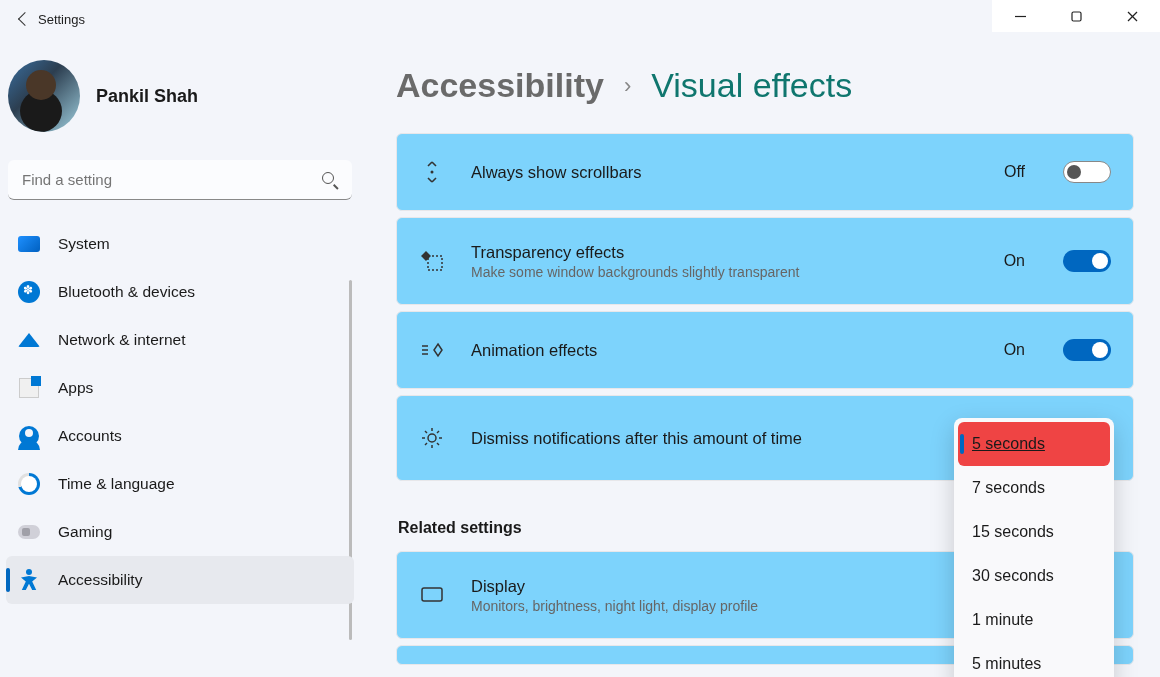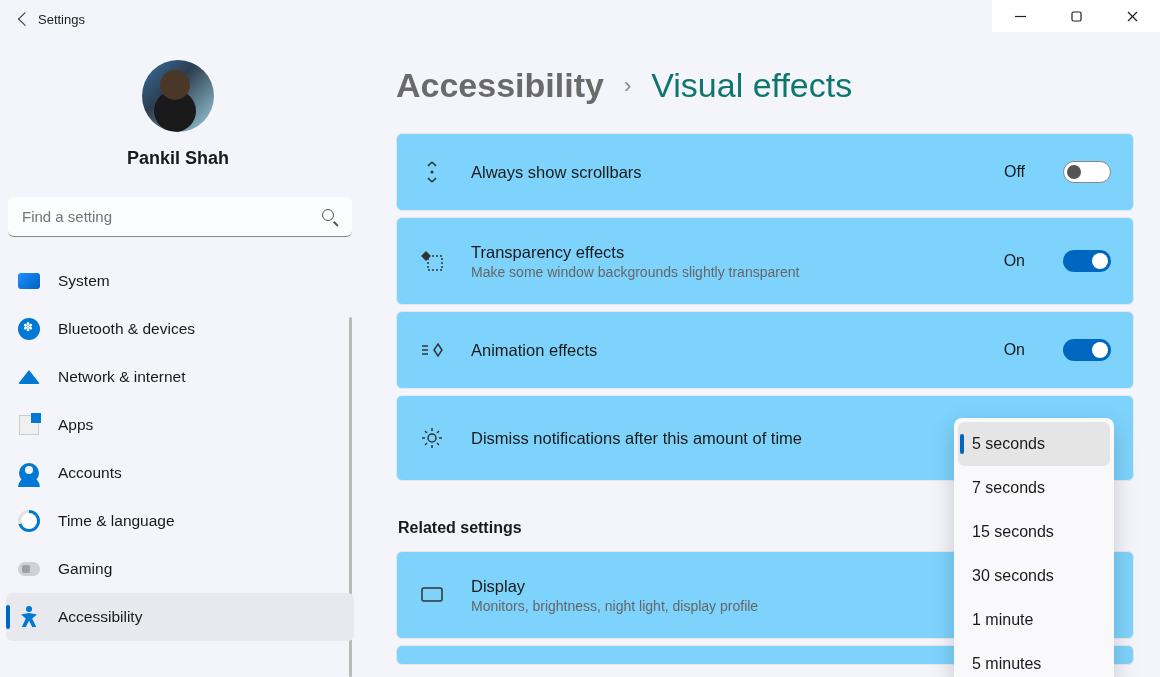--- a/index.html
+++ b/index.html
@@ -9,21 +9,21 @@
 .titlebar-left { display: flex; align-items: center; gap: 6px; padding: 10px 0 0 14px; }
 .back-btn { width: 18px; height: 18px; display: flex; align-items: center; justify-content: center; cursor: pointer; }
 .back-btn::before { content: ""; width: 9px; height: 9px; border-left: 1.5px solid #333; border-bottom: 1.5px solid #333; transform: rotate(45deg); margin-left: 3px; }
 .title-text { font-size: 13px; color: #222; }
 .win-controls { display: flex; background: #fff; }
 .win-btn { width: 56px; height: 32px; display: flex; align-items: center; justify-content: center; cursor: pointer; }
 .win-btn svg { width: 11px; height: 11px; }
 
 .layout { display: flex; height: calc(100% - 40px); }
 .sidebar { width: 360px; padding: 10px 6px 0 6px; position: relative; }
-.profile { display: flex; align-items: center; gap: 16px; padding: 10px 6px 28px 2px; flex-direction: column; }
+.profile { display: flex; align-items: center; gap: 16px; padding: 10px 6px 28px 2px; }
 .avatar { width: 72px; height: 72px; border-radius: 50%; background: linear-gradient(135deg,#3a6fa0 0%, #2c3e50 40%, #a0d0e0 100%); position: relative; overflow: hidden; }
 .avatar::after { content:""; position:absolute; top:10px; left:18px; width:30px; height:30px; border-radius:50%; background:#4a3728; box-shadow:0 26px 0 6px #1a1a1a; }
 .profile-name { font-size: 18px; font-weight: 600; }
 
 .search { position: relative; margin: 0 2px 20px 2px; }
 .search input { width: 100%; height: 40px; padding: 0 44px 0 14px; border: none; border-bottom: 1.5px solid #888; border-radius: 6px; background: #fbfcfe; font-size: 15px; outline: none; }
 .search-icon { position: absolute; right: 14px; top: 50%; transform: translateY(-50%); width: 16px; height: 16px; }
 .search-icon::before { content:""; position:absolute; width:10px; height:10px; border:1.5px solid #555; border-radius:50%; }
 .search-icon::after { content:""; position:absolute; width:6px; height:1.5px; background:#555; right:-1px; bottom:1px; transform:rotate(45deg); }
 
@@ -66,21 +66,21 @@
 .toggle { width: 48px; height: 22px; border-radius: 20px; position: relative; cursor: pointer; }
 .toggle.on { background: #0067c0; }
 .toggle.on::after { content:""; position:absolute; right:3px; top:3px; width:16px; height:16px; border-radius:50%; background:#fff; }
 .toggle.off { background:#fff; border:1.5px solid #888; }
 .toggle.off::after { content:""; position:absolute; left:3px; top:2.5px; width:14px; height:14px; border-radius:50%; background:#555; }
 
 .section-head { font-size: 16px; font-weight: 600; margin: 38px 0 14px 2px; }
 
 .dropdown { position: absolute; right: 46px; top: 378px; width: 160px; background: #f9f9fb; border-radius: 8px; box-shadow: 0 8px 24px rgba(0,0,0,0.18); padding: 4px; z-index: 10; }
 .dd-item { height: 44px; display: flex; align-items: center; padding: 0 14px; border-radius: 6px; font-size: 16px; cursor: pointer; position: relative; }
-.dd-item.selected { background: #e5e5e5; }
+.dd-item.selected { background: #ef4444; text-decoration: underline; }
 .dd-item.selected::before { content:""; position:absolute; left:2px; top:12px; bottom:12px; width:3.5px; border-radius:2px; background:#0067c0; }
 
 .card.card2 { min-height: 88px; }
 </style>
 </head>
 <body>
 
 <div class="titlebar">
   <div class="titlebar-left">
     <div class="back-btn"></div>

